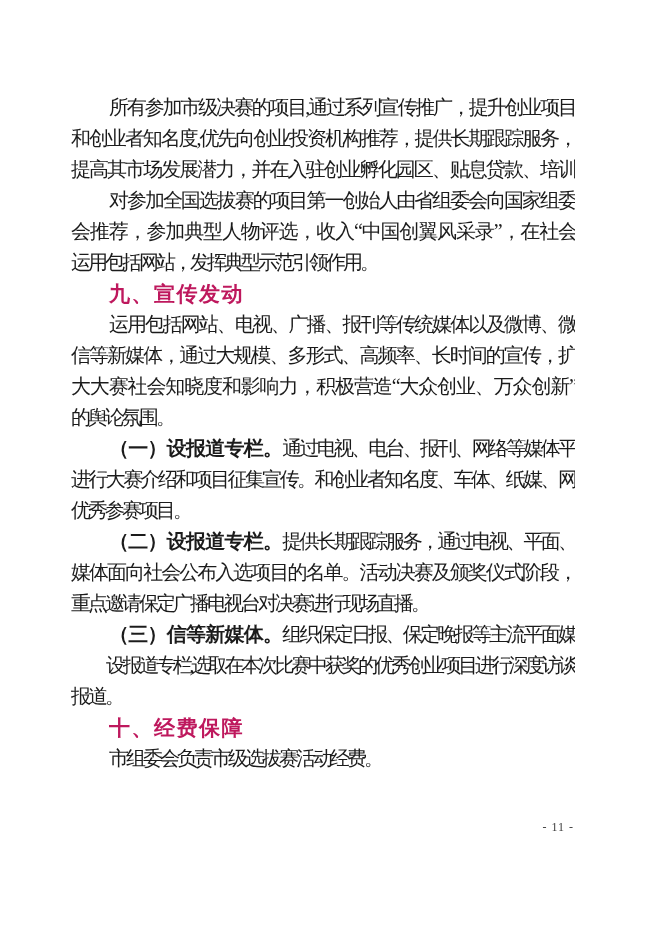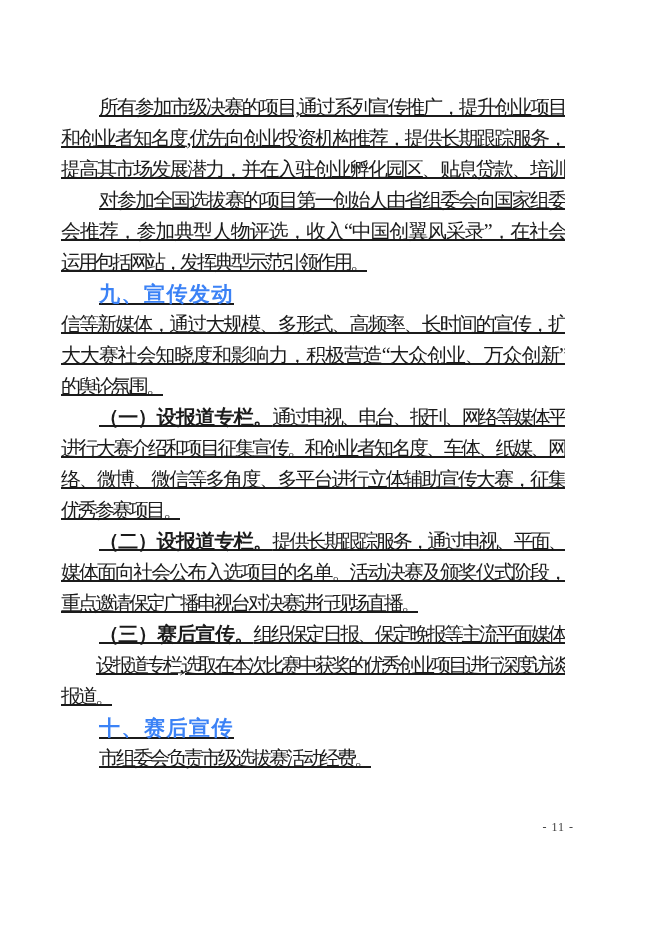--- a/index.html
+++ b/index.html
@@ -10,44 +10,43 @@
   }
   .page {
     position: relative;
     width: 652px; height: 928px;
     background: #ffffff;
     overflow: hidden;
     color: #1b1b1b;
   }
   .content {
     position: absolute;
-    left: 61px; top: 92px;
+    left: 71px; top: 92px;
     width: 504px;
-    text-decoration: underline;
   }
   .line {
     height: 31px;
     line-height: 31px;
     font-size: 20px;
     letter-spacing: -3px;
     overflow: hidden;
     white-space: normal;
   }
   .fill {
     text-align: justify;
     text-align-last: justify;
   }
   .indent { text-indent: 38px; }
   .tight { letter-spacing: -3.5px; margin-left: 35px; }
   .heading {
     font-family: "Liberation Sans", "DejaVu Sans", sans-serif;
     font-weight: 700;
     font-size: 21px;
     letter-spacing: 1.5px;
-    color: #3b82f6;
+    color: #be185d;
     text-align: center;
     text-align-last: left;
   }
   .lead {
     font-weight: 700;
     letter-spacing: -1px;
   }
   .page-number {
     position: absolute;
     top: 820px;
@@ -67,43 +66,43 @@
     <div class="line indent fill">所有参加市级决赛的项目,通过系列宣传推广，提升创业项目</div>
     <div class="line fill">和创业者知名度,优先向创业投资机构推荐，提供长期跟踪服务，</div>
     <div class="line fill">提高其市场发展潜力，并在入驻创业孵化园区、贴息贷款、培训</div>
 
     <div class="line indent fill">对参加全国选拔赛的项目第一创始人由省组委会向国家组委</div>
     <div class="line fill">会推荐，参加典型人物评选，收入“中国创翼风采录”，在社会</div>
     <div class="line">运用包括网站，发挥典型示范引领作用。</div>
 
     <div class="line heading indent">九、宣传发动</div>
 
+    <div class="line indent fill">运用包括网站、电视、广播、报刊等传统媒体以及微博、微</div>
     <div class="line fill">信等新媒体，通过大规模、多形式、高频率、长时间的宣传，扩</div>
     <div class="line fill">大大赛社会知晓度和影响力，积极营造“大众创业、万众创新”</div>
     <div class="line">的舆论氛围。</div>
 
     <div class="line indent fill">
       <span class="lead">（一）设报道专栏。</span><span>通过电视、电台、报刊、网络等媒体平台</span>
     </div>
     <div class="line fill">进行大赛介绍和项目征集宣传。和创业者知名度、车体、纸媒、网</div>
-    <div class="line fill">络、微博、微信等多角度、多平台进行立体辅助宣传大赛，征集</div>
     <div class="line">优秀参赛项目。</div>
 
     <div class="line indent fill">
       <span class="lead">（二）设报道专栏。</span><span>提供长期跟踪服务，通过电视、平面、网络</span>
     </div>
     <div class="line fill">媒体面向社会公布入选项目的名单。活动决赛及颁奖仪式阶段，</div>
     <div class="line">重点邀请保定广播电视台对决赛进行现场直播。</div>
 
     <div class="line indent fill">
-      <span class="lead">（三）赛后宣传。</span><span>组织保定日报、保定晚报等主流平面媒体开</span>
+      <span class="lead">（三）信等新媒体。</span><span>组织保定日报、保定晚报等主流平面媒体开</span>
     </div>
     <div class="line fill tight">设报道专栏,选取在本次比赛中获奖的优秀创业项目进行深度访谈</div>
     <div class="line">报道。</div>
 
-    <div class="line heading indent">十、赛后宣传</div>
+    <div class="line heading indent">十、经费保障</div>
 
     <div class="line indent">市组委会负责市级选拔赛活动经费。</div>
 
   </div>
 
   <div class="page-number">- 11 -</div>
 </div>
 
 </body></html>

